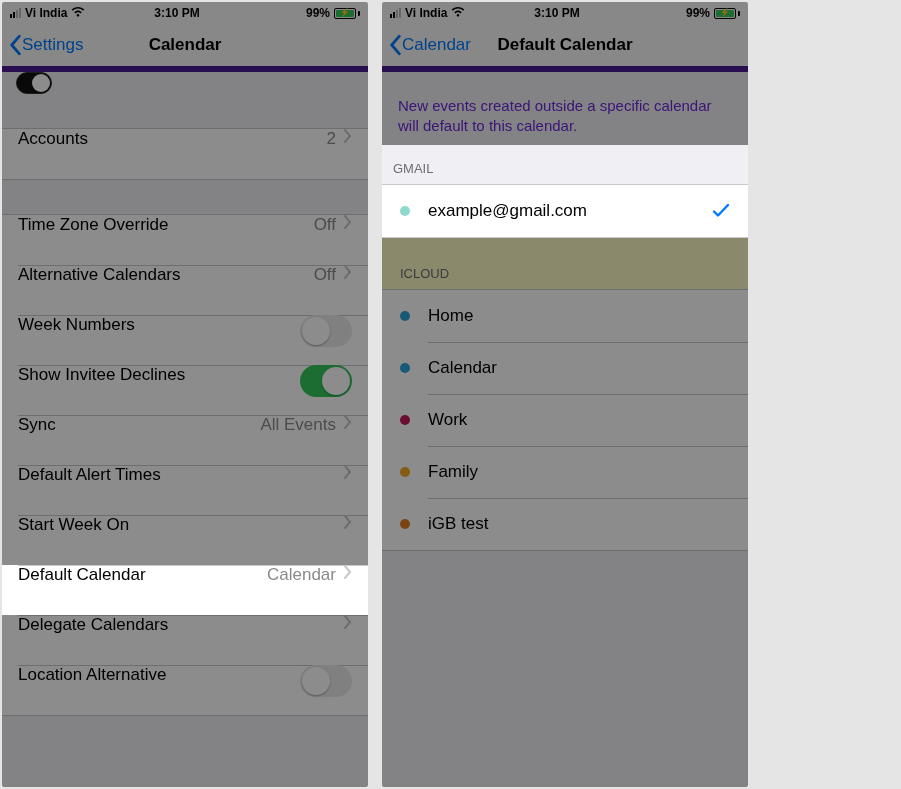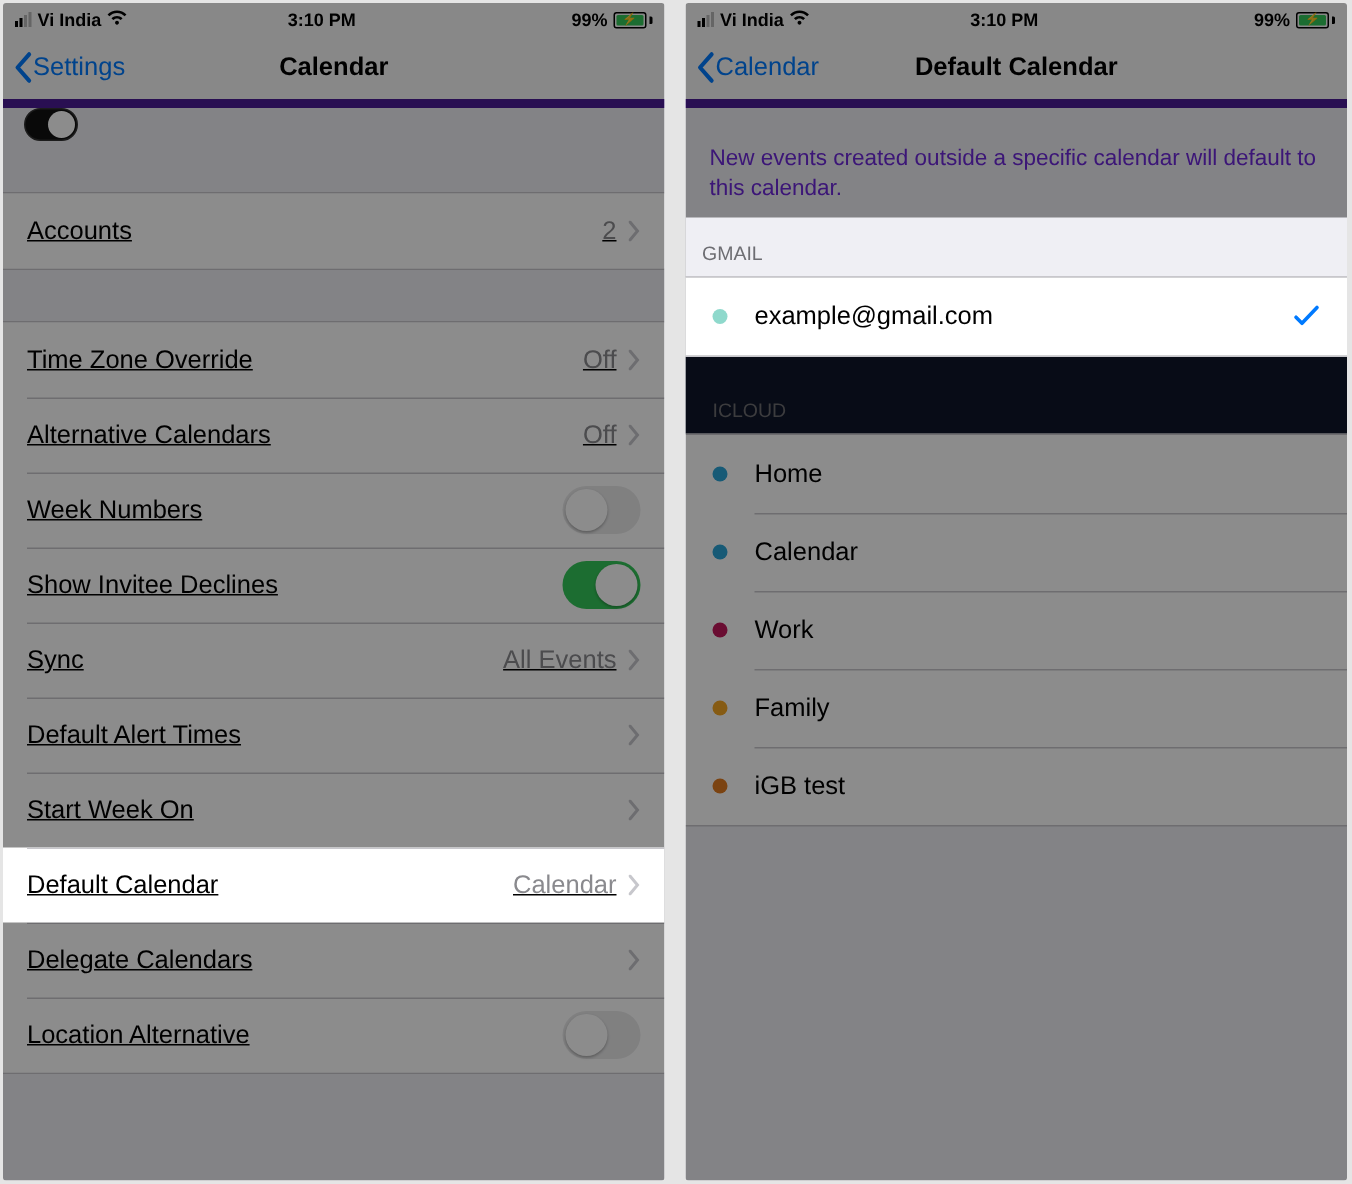--- a/index.html
+++ b/index.html
@@ -7,21 +7,21 @@
     font-family: -apple-system, "Helvetica Neue", Arial, sans-serif;
     background: #e5e5e5;
     width: 901px;
     height: 789px;
     display: flex;
     gap: 14px;
     padding: 2px;
   }
   .screen {
     position: relative;
-    width: 441px;
+    width: 366px;
     height: 785px;
     background: #efeff4;
     border-radius: 2px;
     overflow: hidden;
     font-size: 17px;
     color: #000;
   }
   .dim-overlay {
     position: absolute;
     inset: 0;
@@ -92,25 +92,24 @@
     line-height: 1.35;
   }
   .group {
     background: #fff;
     border-top: 1px solid #c8c7cc;
     border-bottom: 1px solid #c8c7cc;
   }
   .row {
     min-height: 50px;
     display: flex;
-    align-items: center;
+    align-items: flex-start;
     padding: 0 16px;
     position: relative;
     background: #fff;
-    text-decoration: underline;
   }
   .row + .row::before {
     content: "";
     position: absolute;
     top: 0; left: 16px; right: 0;
     height: 1px;
     background: #c8c7cc;
   }
   .row-label { flex: 1; }
   .row-value { color: #8a8a8e; margin-right: 8px; }
@@ -153,21 +152,21 @@
     content:""; position:absolute; top:0; left:46px; right:0; height:1px; background:#c8c7cc;
   }
   .dot {
     width: 10px; height: 10px; border-radius: 50%; margin-right: 18px; flex-shrink:0;
   }
   .cal-name { flex:1; font-size:17px; }
   .check { color:#007aff; font-size:20px; font-weight:600; }
   .check svg { width:18px; height:16px; display:block; }
   .section-heading {
     font-size:13px; color:#6d6d72; padding: 16px 18px 8px;
-    background:#0f172a;
+    background:#fef9c3;
   }
   .cal-group {
     border-top:1px solid #c8c7cc;
     border-bottom:1px solid #c8c7cc;
   }
   
   .scrolled-content { margin-top: -6px; }
   .pill-fragment {
     margin: 6px 14px 0;
     height: 22px;

